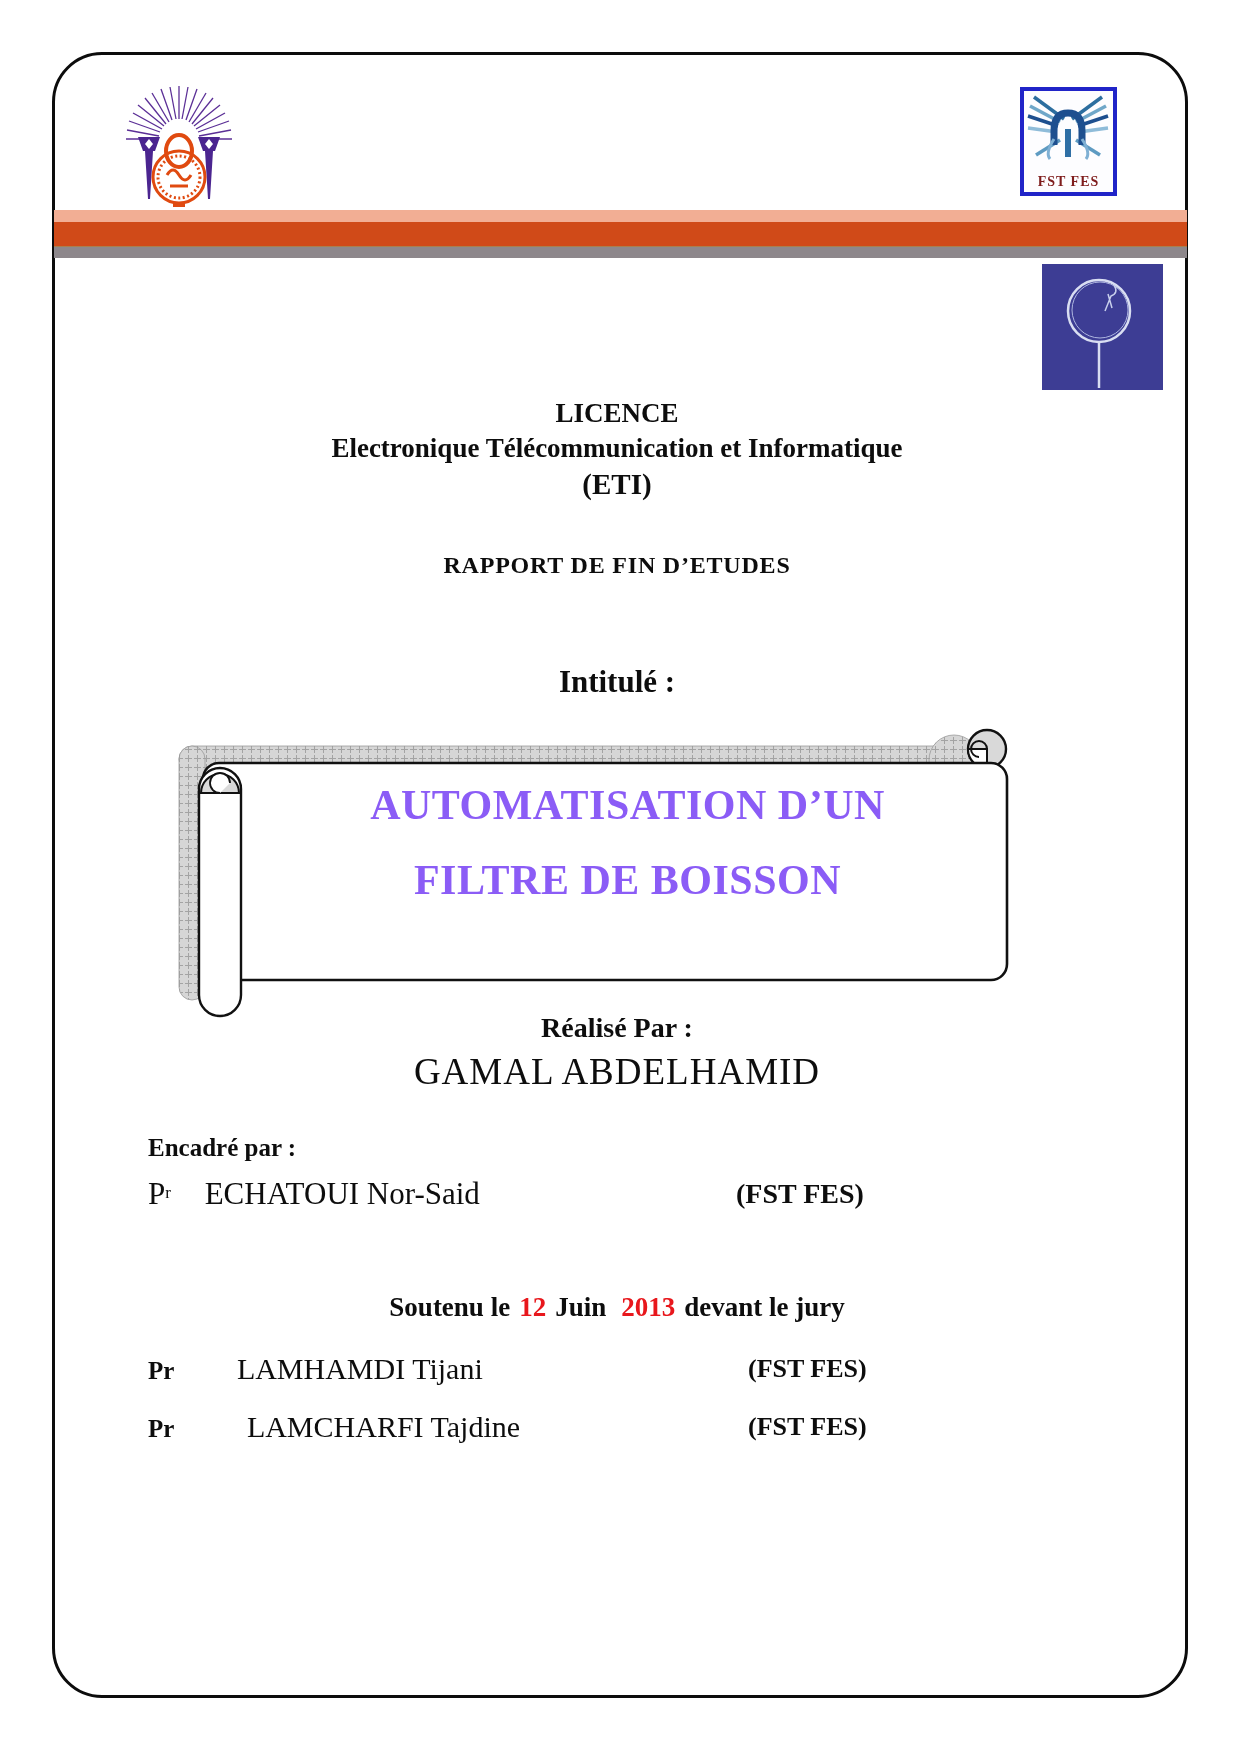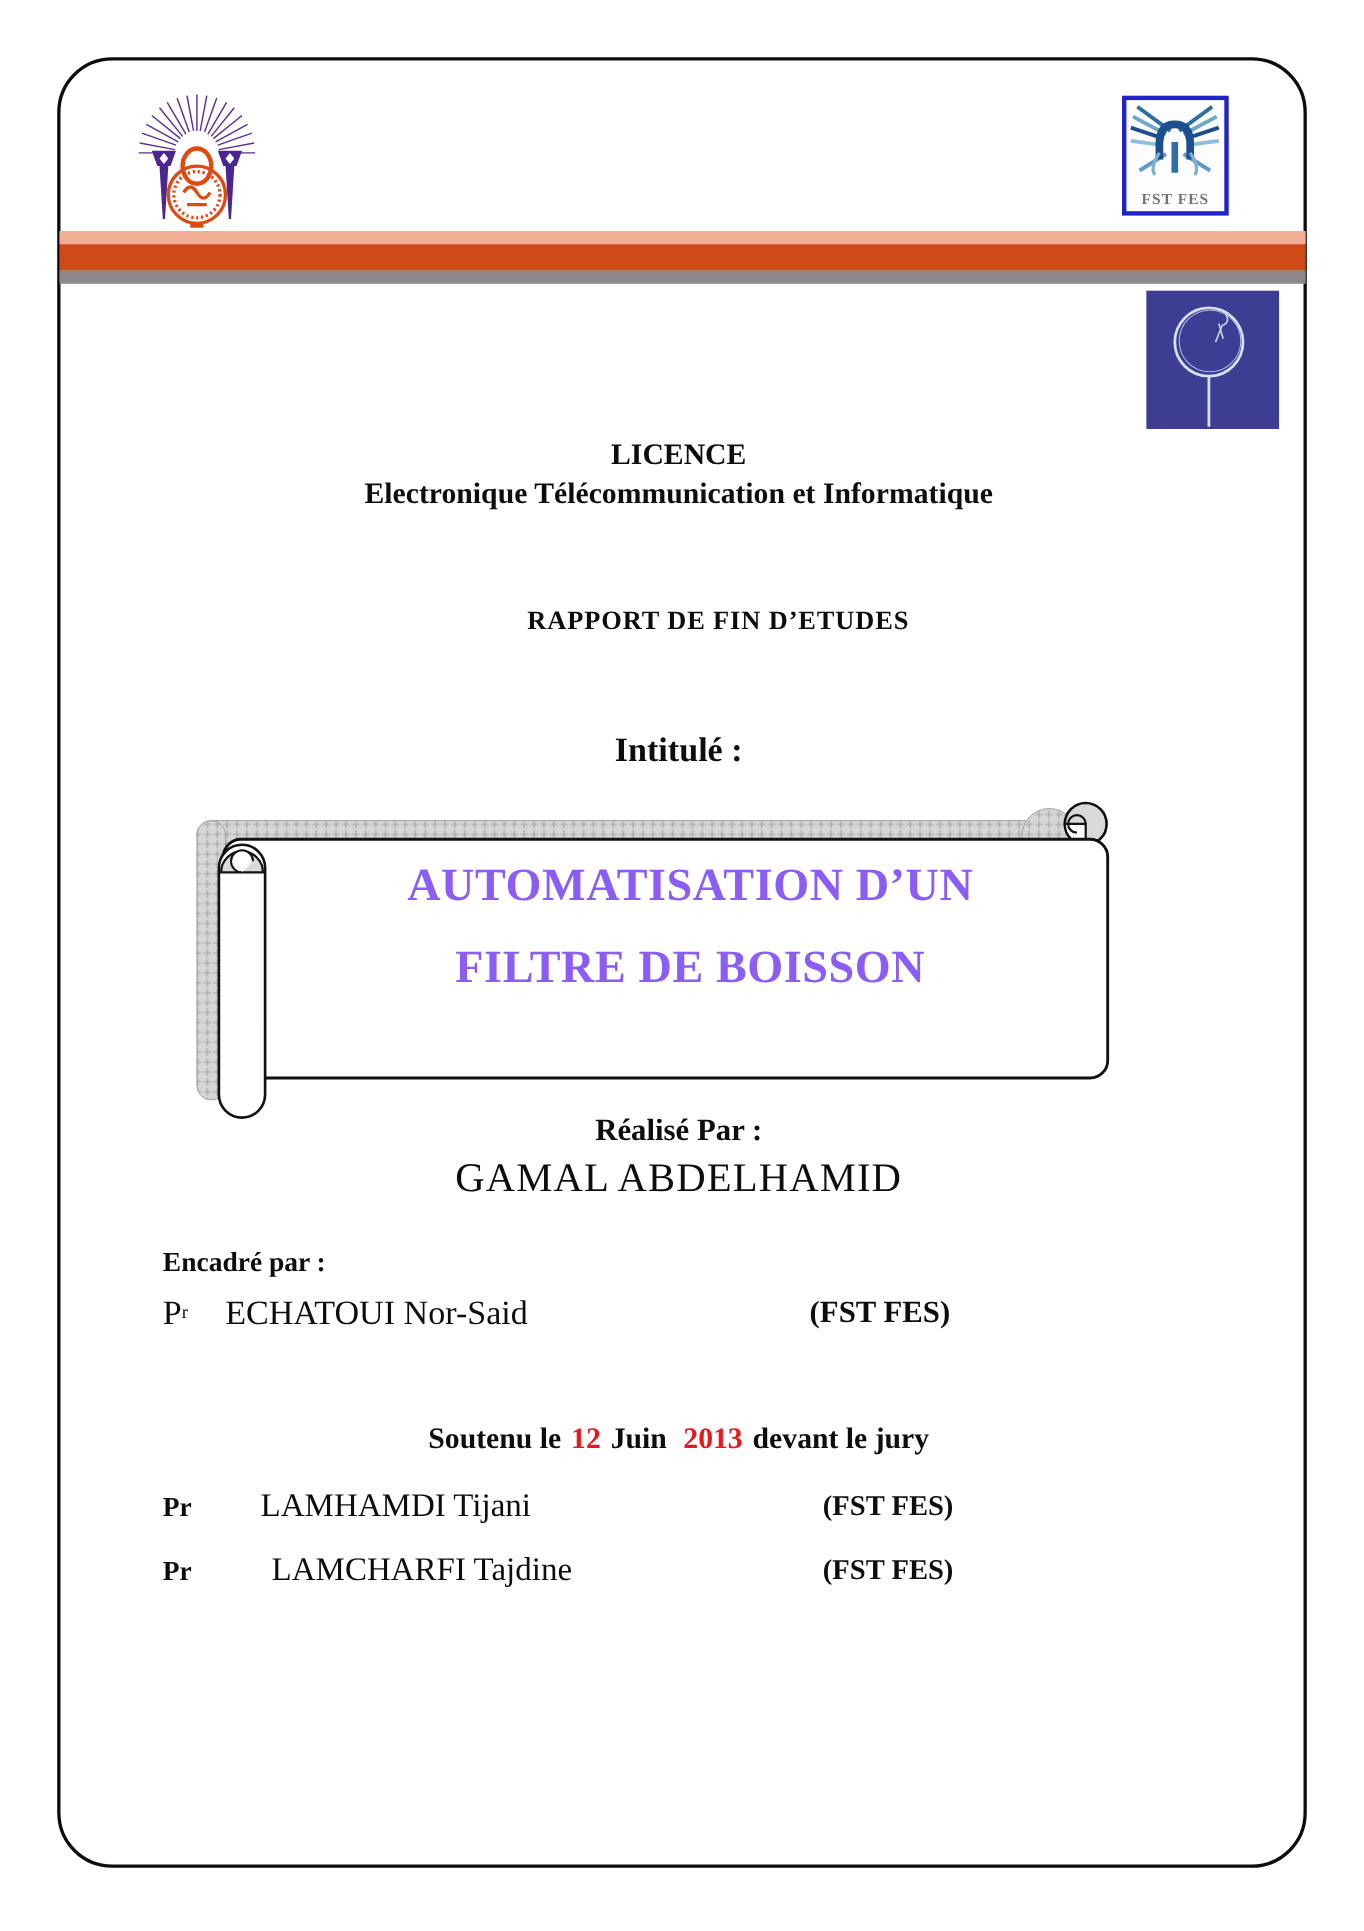--- a/index.html
+++ b/index.html
@@ -23,40 +23,40 @@
     position:absolute;left:260px;top:96px;width:720px;
     text-align:center;font-weight:bold;font-size:26px;line-height:33px;
     letter-spacing:0.2px;white-space:nowrap;
   }
   .fst-logo{
     position:absolute;left:1020px;top:87px;width:89px;height:101px;
     border:4px solid #2024c8;background:#fdfdff;
   }
   .fst-caption{
     position:absolute;left:0;bottom:2px;width:100%;text-align:center;
-    font-weight:bold;font-size:14px;letter-spacing:1px;color:#737373;
+    font-weight:bold;font-size:14px;letter-spacing:1px;color:#7f1d1d;
   }
   
   .bar{position:absolute;left:54px;width:1133px;}
   .bar-salmon{top:210px;height:12px;background:#f2ae94;}
   .bar-orange{top:222px;height:24px;background:#d04a18;}
   .bar-gray{top:246px;height:11px;background:#8d878b;border-top:1px solid #a97f4e;}
   
   .circle-logo{position:absolute;left:1042px;top:264px;width:121px;height:126px;}
   
   .program-block{
     position:absolute;left:52px;top:396px;width:1130px;
     text-align:center;font-weight:bold;
   }
   .program-degree{font-size:27px;line-height:35px;}
   .program-field{font-size:27px;line-height:35px;}
   .program-abbr{font-size:29px;line-height:37px;}
   .report-type{
     position:absolute;left:52px;top:552px;width:1130px;text-align:center;
-    font-weight:bold;font-size:24px;letter-spacing:0.8px;padding-left:36px;
+    font-weight:bold;font-size:24px;letter-spacing:0.8px;
   }
   .intitule{
     position:absolute;left:52px;top:664px;width:1130px;text-align:center;
     font-weight:bold;font-size:31px;
   }
   
   .scroll-wrap{position:absolute;left:175px;top:718px;width:860px;height:302px;}
   .scroll-title{
     position:absolute;left:245px;top:768px;width:765px;
     text-align:center;font-weight:bold;font-size:42px;line-height:75px;
@@ -172,20 +172,21 @@
     <rect x="0" y="0" width="121" height="126" fill="#3d3d94"></rect>
     <circle cx="57" cy="47" r="31" fill="none" stroke="#d9def2" stroke-width="2.5"></circle>
     <circle cx="58" cy="46" r="28" fill="none" stroke="#aeb6e0" stroke-width="1"></circle>
     <line x1="57" y1="78" x2="57" y2="124" stroke="#d9def2" stroke-width="2.5"></line>
     <path d="M72 21 q5 8 -3 11 l -6 15 M66 30 l 4 14" fill="none" stroke="#c8cfec" stroke-width="1.5"></path>
   </svg>
 
   <div class="program-block">
     <div class="program-degree">LICENCE</div>
     <div class="program-field">Electronique Télécommunication et Informatique</div>
+    <div class="program-abbr">(ETI)</div>
   </div>
 
   <div class="report-type">RAPPORT DE FIN D’ETUDES</div>
 
   <div class="intitule">Intitulé :</div>
 
   <svg class="scroll-wrap" viewBox="0 0 860 302">
     <defs>
       <pattern id="ph" width="9" height="9" patternUnits="userSpaceOnUse">
         <rect width="9" height="9" fill="#d6d6d6"></rect>

